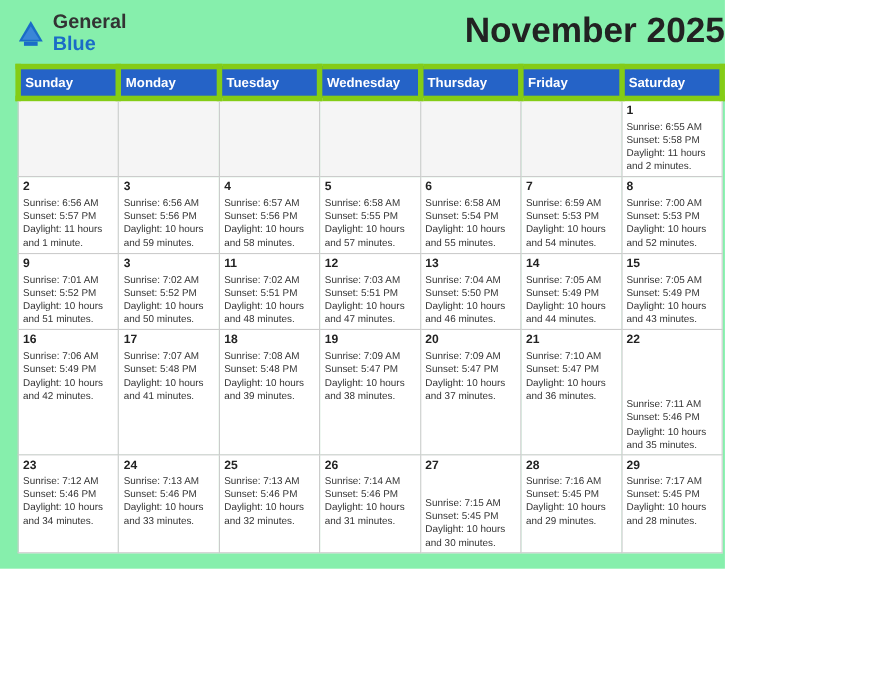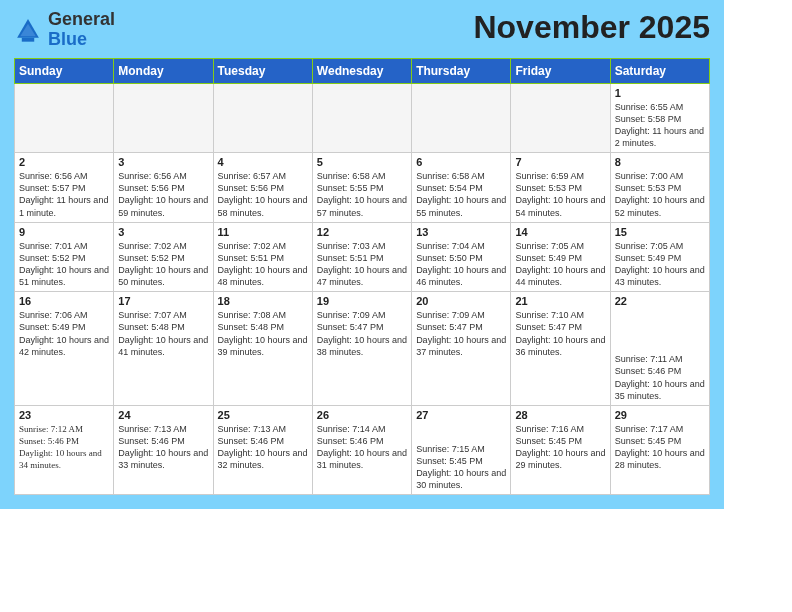--- a/index.html
+++ b/index.html
@@ -4,23 +4,23 @@
   <style>
     * { box-sizing: border-box; margin: 0; padding: 0; }
     body {
       font-family: Arial, sans-serif;
       background: #fff;
       width: 792px;
       min-height: 612px;
       overflow: hidden;
     }
     .page {
-      width: 724px;
-      background: #7dd3fc;
-      padding: 10px 14px 14px 14px;
+      width: 659px;
+      background: #86efac;
+      padding: 10px 0 14px 14px;
     }
     .header {
       display: flex;
       justify-content: space-between;
       align-items: flex-start;
       margin-bottom: 8px;
     }
     .logo {
       display: flex;
       align-items: center;
@@ -61,21 +61,21 @@
       border-collapse: collapse;
       border: 1px solid #ccc;
     }
     .calendar th {
       background: #2563c7;
       color: #fff;
       font-size: 12px;
       font-weight: bold;
       padding: 5px 4px;
       text-align: left;
-      border: 1px solid #84cc16;
+      border: 5px solid #84cc16;
     }
     .calendar td {
       vertical-align: top;
       border: 1px solid #ccc;
       padding: 3px 4px;
       font-size: 9.5px;
       color: #222;
       background: #fff;
       width: calc(100% / 7);
       min-height: 70px;
@@ -278,21 +278,21 @@
           <td>
             <span class="day-number">22</span>
             <div class="day-info" style="white-space: pre-line; margin-top: 46px;">Sunrise: 7:11 AM
 Sunset: 5:46 PM
 Daylight: 10 hours and 35 minutes.</div>
           </td>
         </tr>
         <tr class="last-row">
           <td class="has-data">
             <span class="day-number">23</span>
-            <div class="day-info" style="white-space: pre-line; font-family: Liberation Serif, serif;">Sunrise: 7:12 AM
+            <div class="day-info" style="white-space: pre-line;">Sunrise: 7:12 AM
 Sunset: 5:46 PM
 Daylight: 10 hours and 34 minutes.</div>
           </td>
           <td class="has-data">
             <span class="day-number">24</span>
             <div class="day-info" style="white-space: pre-line;">Sunrise: 7:13 AM
 Sunset: 5:46 PM
 Daylight: 10 hours and 33 minutes.</div>
           </td>
           <td class="has-data">

